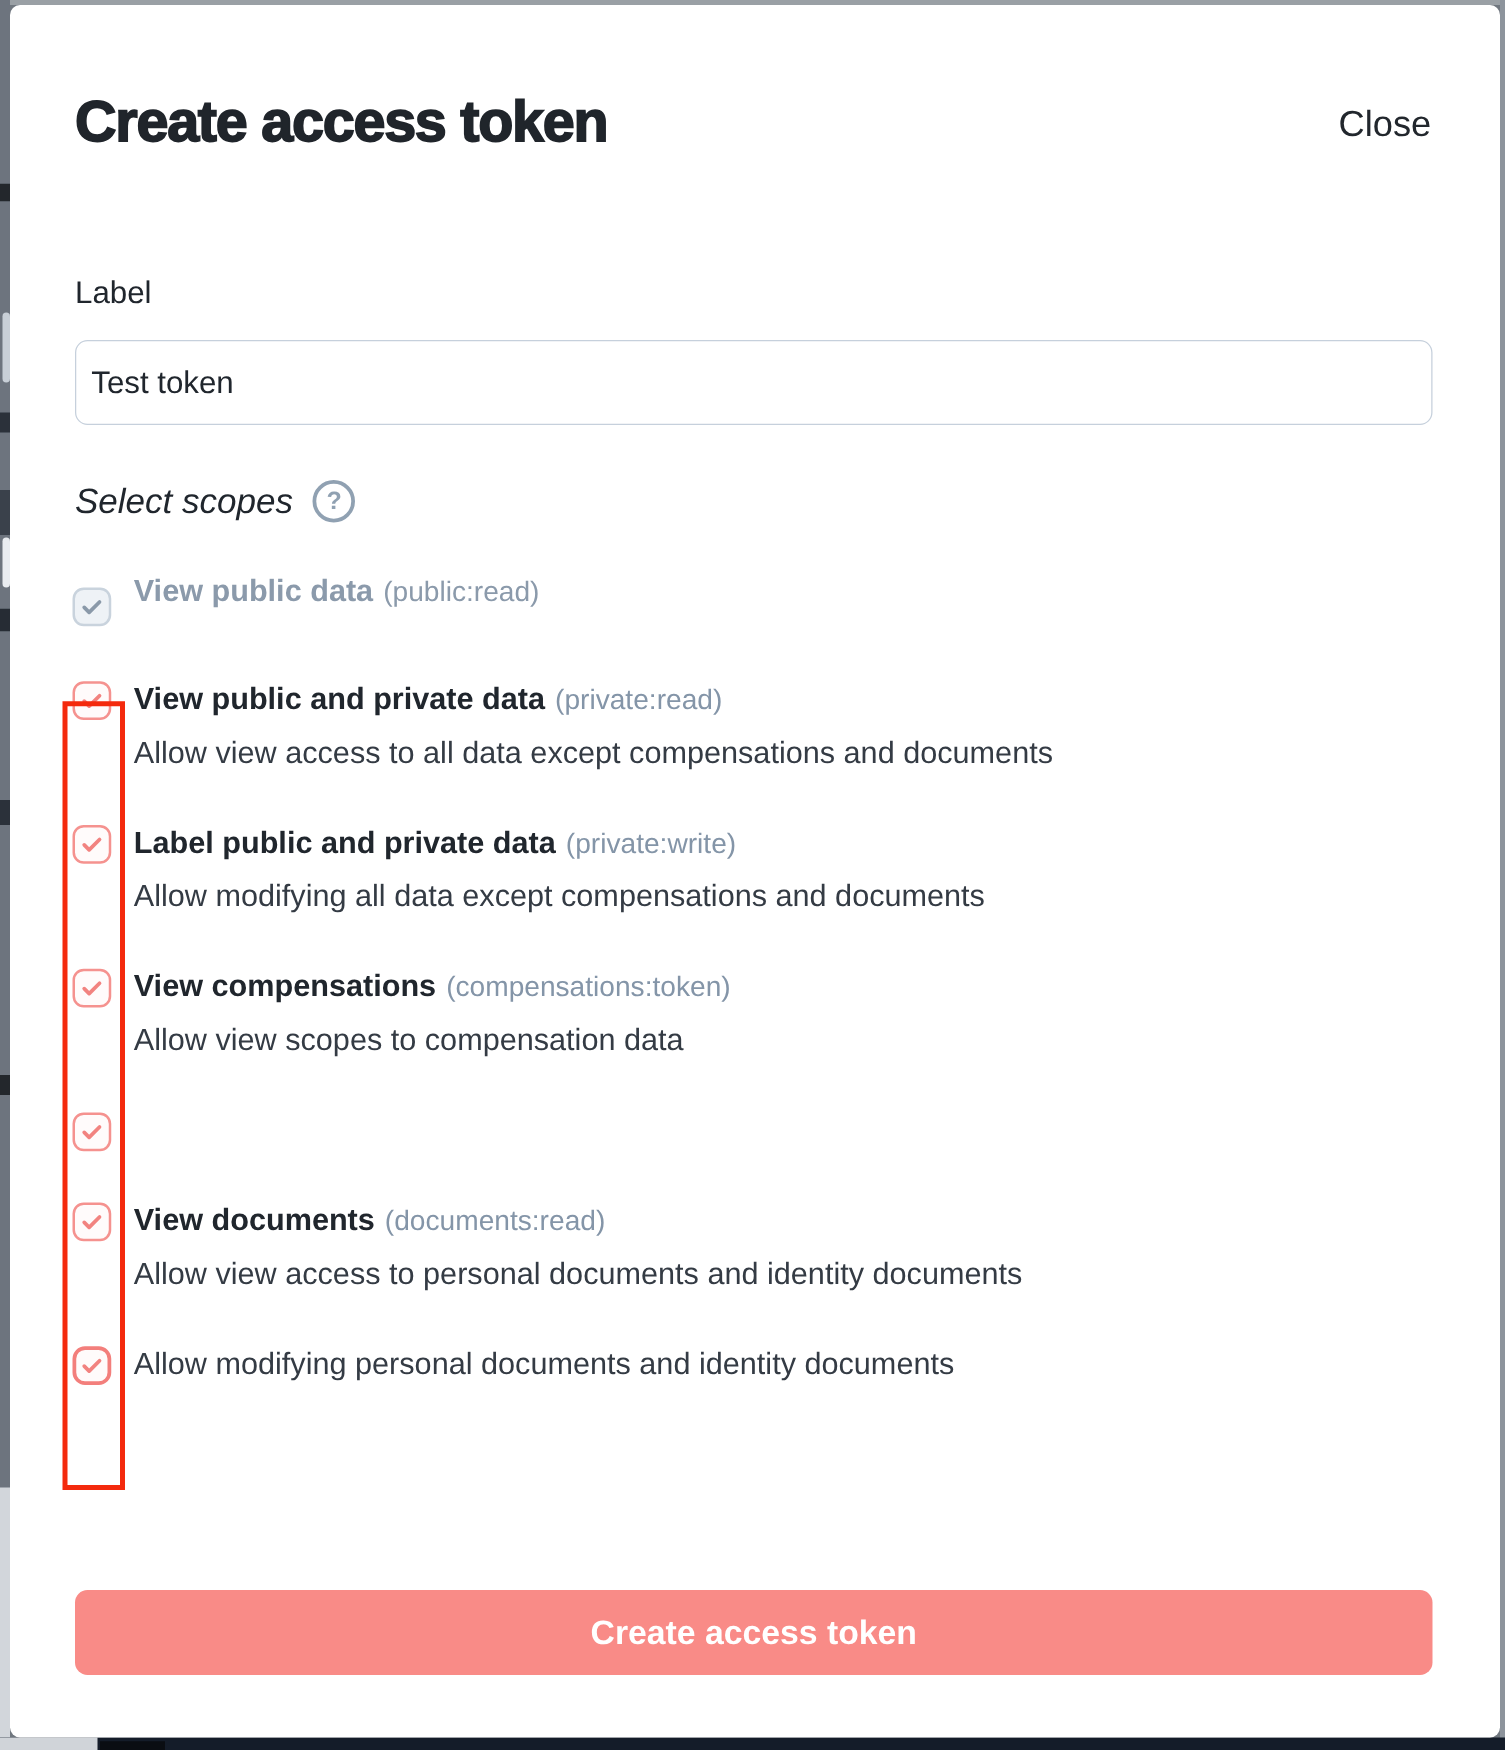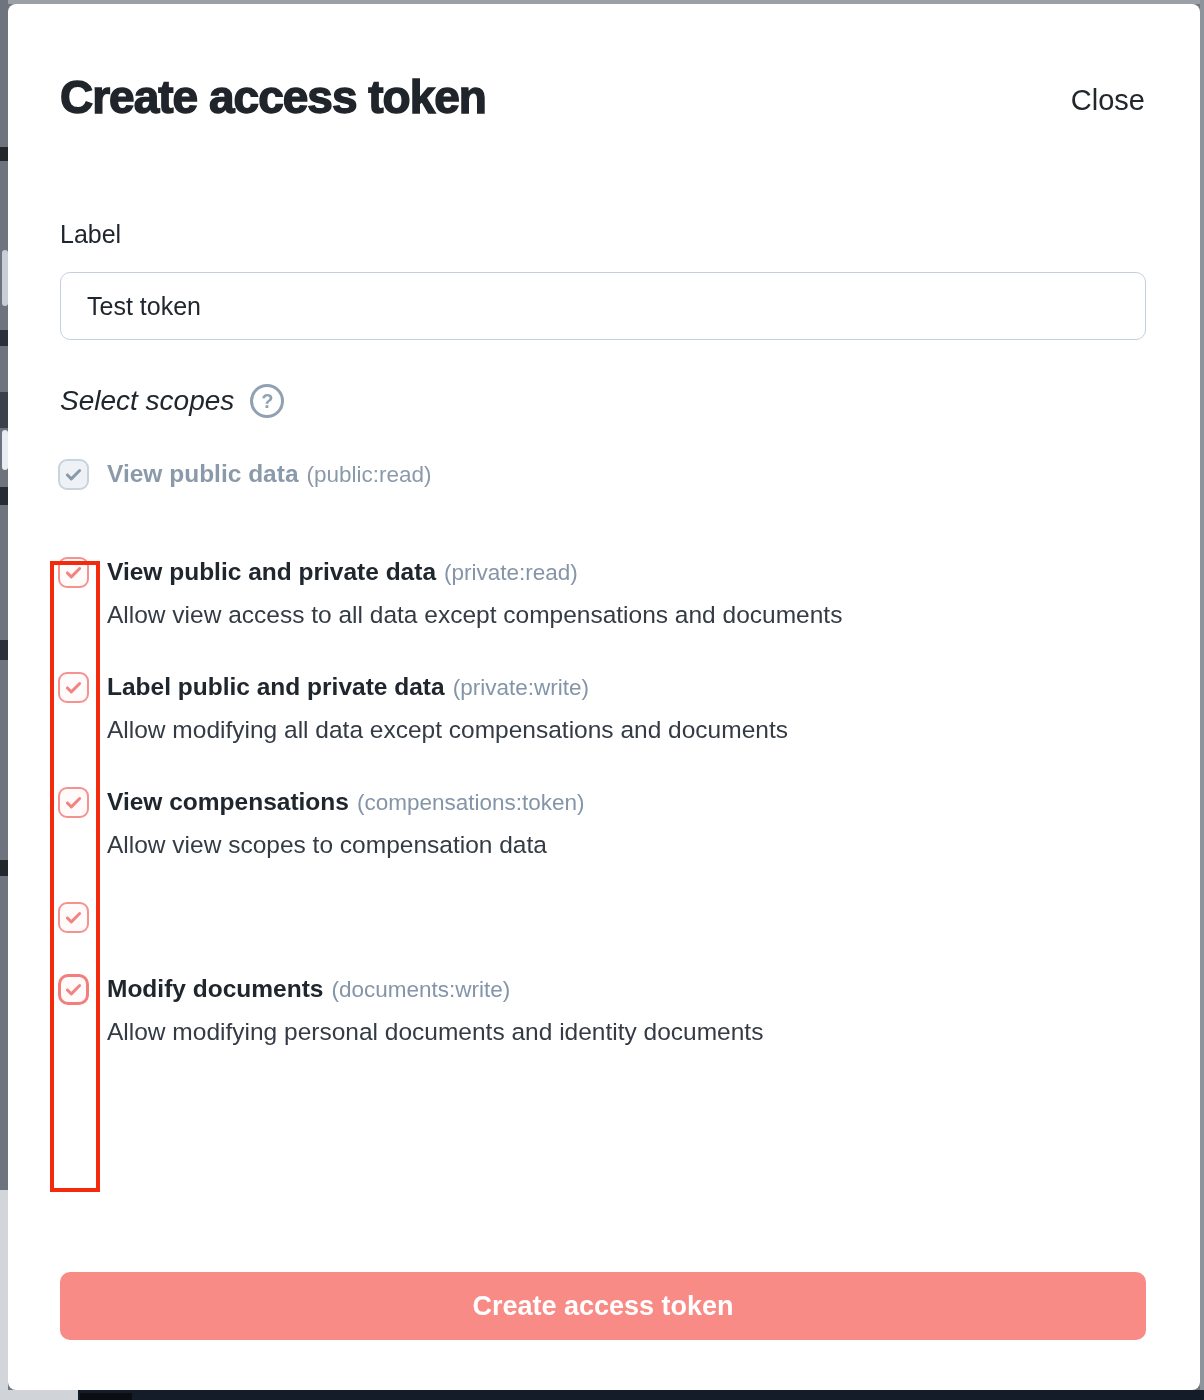--- a/index.html
+++ b/index.html
@@ -44,39 +44,39 @@
     font-family:"Liberation Sans", sans-serif;
     font-size:29px; color:#22272d;
   }
   .field-label {
     position:absolute; left:52px; top:216px;
     font-size:25px; color:#20262d;
   }
   .token-input {
     position:absolute; left:52px; top:268px; width:1086px; height:68px;
     border:1.5px solid #c6d0dc; border-radius:10px;
-    padding:0 26px; font-family:"Liberation Sans", sans-serif;
+    padding:0 12px; font-family:"Liberation Sans", sans-serif;
     font-size:25px; color:#20262d; background:#ffffff; outline:none;
   }
   .scopes-header {
     position:absolute; left:52px; top:380px;
     display:flex; align-items:center; gap:16px;
   }
   .scopes-heading { font-size:28px; color:#20262d;font-style:italic; }
   .help-icon {
     width:34px; height:34px; border-radius:50%;
     border:3px solid #90a1b2; color:#90a1b2;
     display:flex; align-items:center; justify-content:center;
     font-size:20px; font-weight:bold; cursor:pointer;
   }
 
   
   .scopes-list { position:absolute; left:50px; top:454px; width:1080px; }
   .scope-row { display:flex; align-items:flex-start; margin-bottom:40px; }
-  .scope-row.first { margin-bottom:55px; }
+  .scope-row.first { margin-bottom:43px;align-items:flex-end; }
   .checkbox {
     flex:0 0 auto; width:31px; height:31px; margin-top:1px;
     border:2px solid #f5928f; border-radius:9px; background:#fffbfb;
     display:flex; align-items:center; justify-content:center;
     color:#f28380; cursor:pointer;
   }
   .checkbox svg { width:21px; height:21px; display:block; }
   .scope-row.emphasized .checkbox { border-width:3.5px; border-color:#f37f7c; border-radius:10px; }
   .scope-row.disabled .checkbox {
     border-color:#c9d3dd; background:#eef2f6; color:#8a99a9; cursor:default;
@@ -190,30 +190,40 @@
         <div class="scope-desc">Allow view scopes to compensation data</div>
       </div>
     </div>
       <div class="scope-row checked">
       <span class="checkbox">
         <svg viewBox="0 0 24 24">
           <path d="M5 12.5l4.5 4.5L19 7.5" fill="none" stroke="currentColor" stroke-width="3.4" stroke-linecap="round" stroke-linejoin="round"></path>
         </svg>
       </span>
     </div>
+      <div class="scope-row checked">
+      <span class="checkbox">
+        <svg viewBox="0 0 24 24">
+          <path d="M5 12.5l4.5 4.5L19 7.5" fill="none" stroke="currentColor" stroke-width="3.4" stroke-linecap="round" stroke-linejoin="round"></path>
+        </svg>
+      </span>
+      <div class="scope-text">
+        <div class="scope-title-line">
+          <span class="scope-name">View documents</span><span class="scope-code">(documents:read)</span>
+        </div>
+        <div class="scope-desc">Allow view access to personal documents and identity documents</div>
+      </div>
+    </div>
       <div class="scope-row emphasized checked">
       <span class="checkbox">
         <svg viewBox="0 0 24 24">
           <path d="M5 12.5l4.5 4.5L19 7.5" fill="none" stroke="currentColor" stroke-width="3.4" stroke-linecap="round" stroke-linejoin="round"></path>
         </svg>
       </span>
       <div class="scope-text">
-        <div class="scope-title-line">
-          <span class="scope-name">Modify documents</span><span class="scope-code">(documents:write)</span>
-        </div>
         <div class="scope-desc">Allow modifying personal documents and identity documents</div>
       </div>
     </div>
     </div>
 
   <div class="annotation-rect"></div>
 
   <button class="submit-btn">Create access token</button>
 </div>
 

